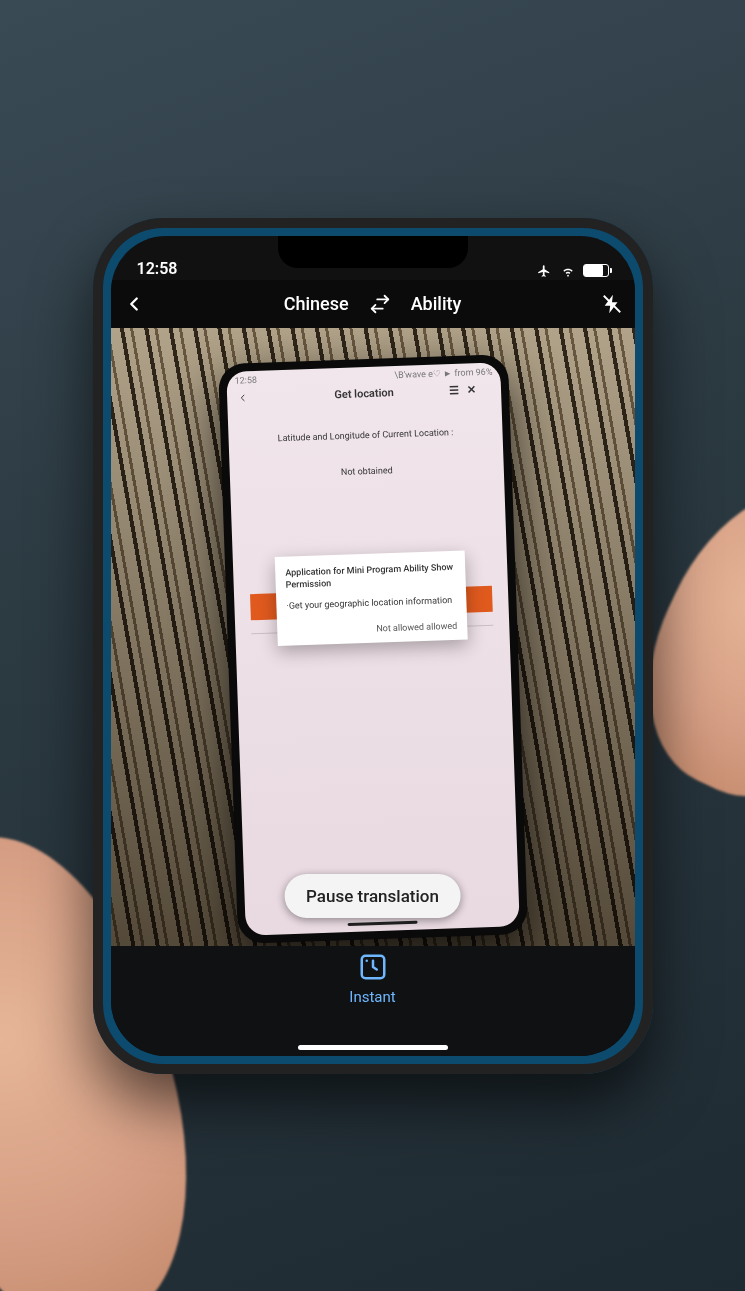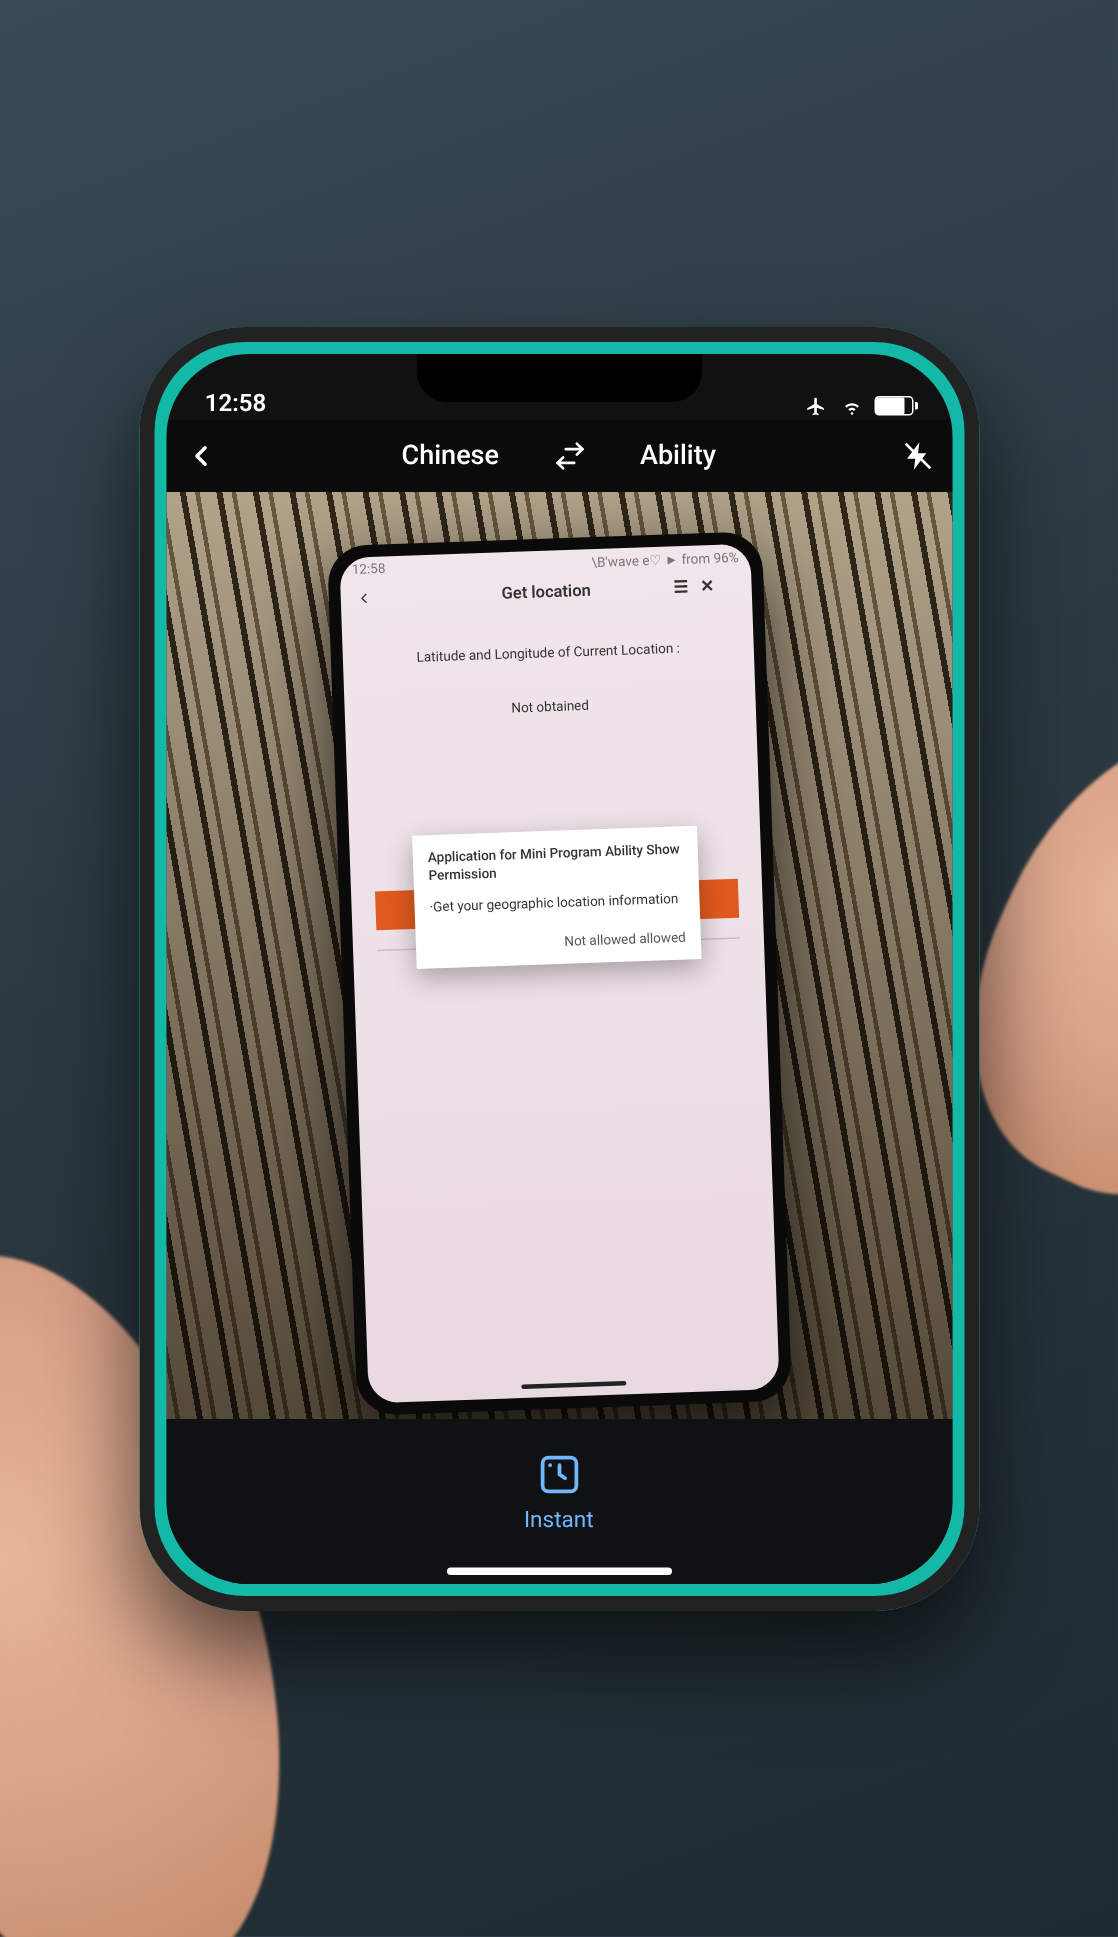--- a/index.html
+++ b/index.html
@@ -16,21 +16,21 @@
     filter: blur(1px);
     z-index:0;
   }
   .hand.left { left:-90px; bottom:-40px; transform:rotate(-15deg); }
   .hand.right { right:-140px; top:480px; transform:rotate(25deg); width:220px; height:320px;}
 
   
   .outer-phone {
     position:relative; z-index:1;
     width:560px; height:856px;
-    background:#14b8a6;
+    background:#0c4a6e;
     border-radius:70px;
     box-shadow: 0 0 0 10px #222 inset, 0 30px 60px rgba(0,0,0,.6);
     padding:18px;
   }
   .outer-screen {
     width:100%; height:100%;
     background:#111;
     border-radius:55px;
     overflow:hidden; position:relative;
     display:flex; flex-direction:column;
@@ -50,21 +50,21 @@
   .status-right { display:flex; gap:6px; align-items:center; }
   .status-right svg { width:18px; height:14px; fill:#fff; }
   .battery { width:26px; height:13px; border:1.5px solid #fff; border-radius:3px; position:relative; }
   .battery::after{content:"";position:absolute;right:-4px;top:3px;width:2px;height:5px;background:#fff;border-radius:0 1px 1px 0;}
   .battery > i{display:block;height:100%;width:80%;background:#fff;border-radius:1px;}
 
   
   .xlate-header {
     height:48px; flex:0 0 48px;
     display:flex; align-items:center; color:#fff; padding:0 12px;
-    gap:24px; font-size:18px;
+    gap:8px; font-size:18px;
     background:rgba(0,0,0,.35); z-index:20;
   }
   .xlate-header .spacer { flex:1; }
   .xlate-header .lang { padding:0 12px; font-weight:500; }
   .icon { display:inline-flex; align-items:center; justify-content:center; }
 
   
   .camera-view {
     flex:1; position:relative;
     background:
@@ -77,21 +77,21 @@
   
   .pause-pill {
     position:absolute; bottom:28px; left:50%; transform:translateX(-50%);
     background:#f4f4f4; color:#222; font-size:17px; font-weight:500;
     padding:12px 22px; border-radius:999px; box-shadow:0 2px 8px rgba(0,0,0,.4);
     z-index:15;
   }
 
   
   .bottom-bar {
-    flex:0 0 110px; background:#0f1113; display:flex; align-items:center; justify-content:space-around;
+    flex:0 0 110px; background:#0f1113; display:flex; justify-content:space-around;
     padding:6px 10px 18px; color:#d0d0d0; font-size:15px; position:relative;
   }
   .bottom-item { display:flex; flex-direction:column; align-items:center; gap:6px; width:33%; }
   .bottom-item.active { color:#6fb7ff; }
   .bottom-item .ic { width:30px; height:30px; }
   .home-indicator {
     position:absolute; bottom:6px; left:50%; transform:translateX(-50%);
     width:150px; height:5px; background:#fff; border-radius:3px;
   }
 
@@ -234,20 +234,21 @@
               <span>Not allowed</span>
               <span> </span>
               <span>allowed</span>
             </div>
           </div>
 
           <div class="inner-home-ind"></div>
         </div>
       </div>
 
+      <div class="pause-pill">Pause translation</div>
     </div>
 
     <div class="bottom-bar">
       <div class="bottom-item active">
         <span class="ic icon">
           <svg viewBox="0 0 24 24" width="30" height="30" fill="none" stroke="#6fb7ff" stroke-width="2" stroke-linecap="round" stroke-linejoin="round">
               <rect x="3" y="3" width="18" height="18" rx="3"></rect>
               <path d="M12 7v5l3 2"></path>
               <circle cx="7" cy="7" r="1" fill="#6fb7ff" stroke="none"></circle>
             </svg>

